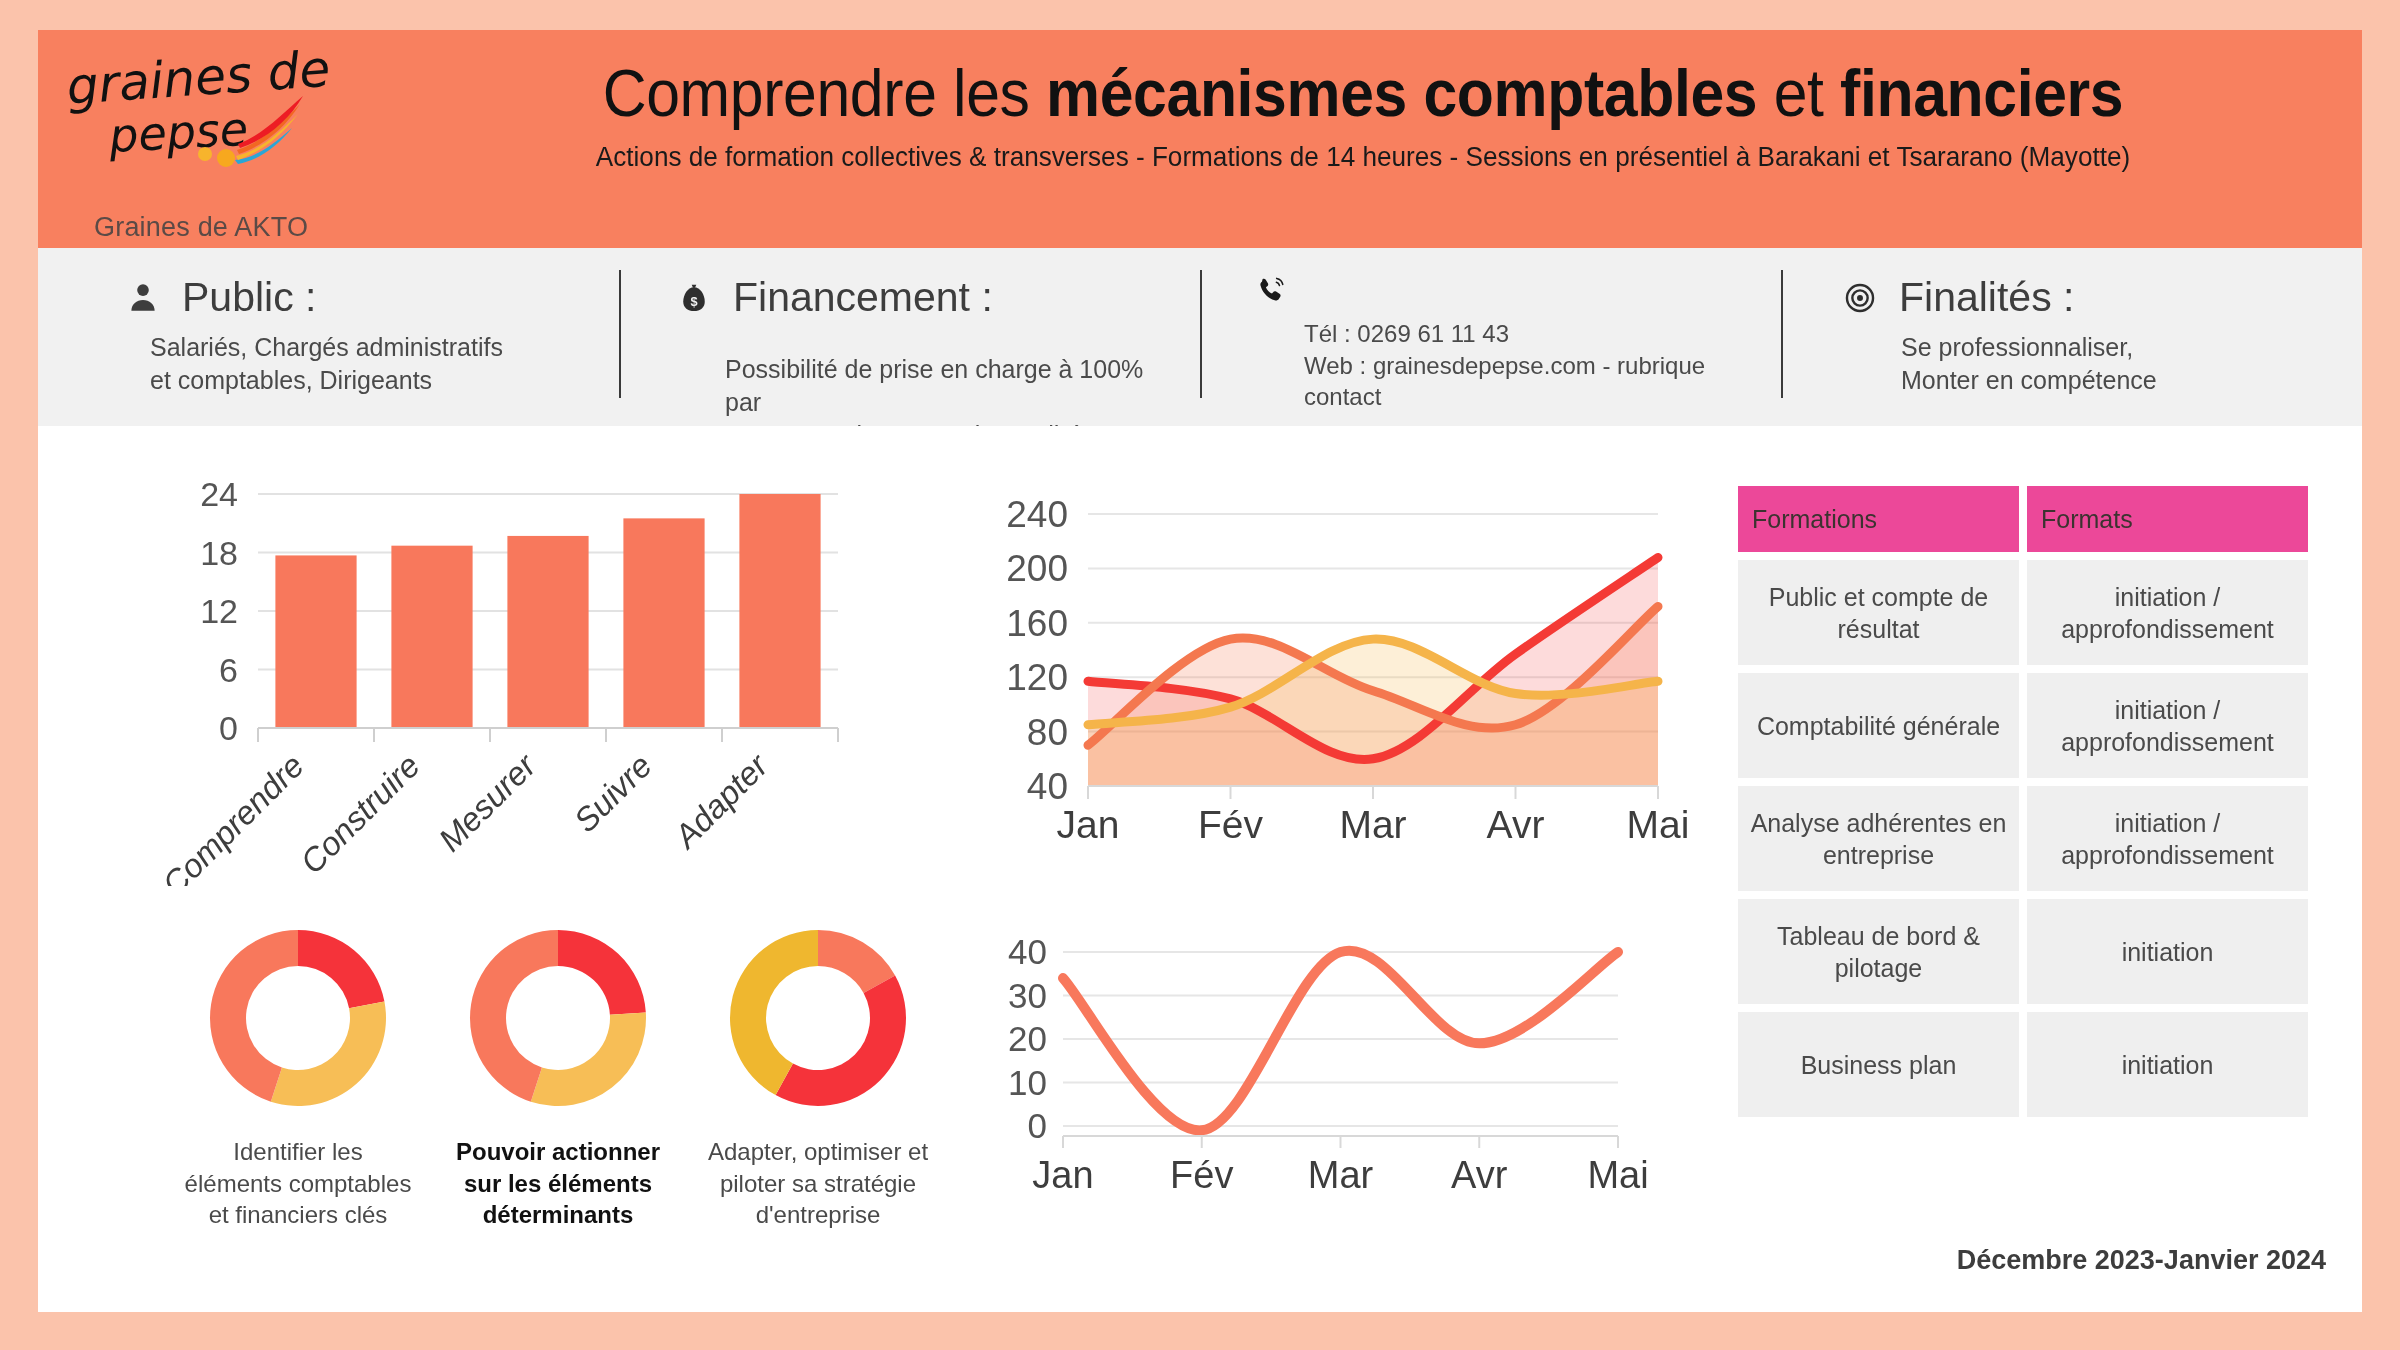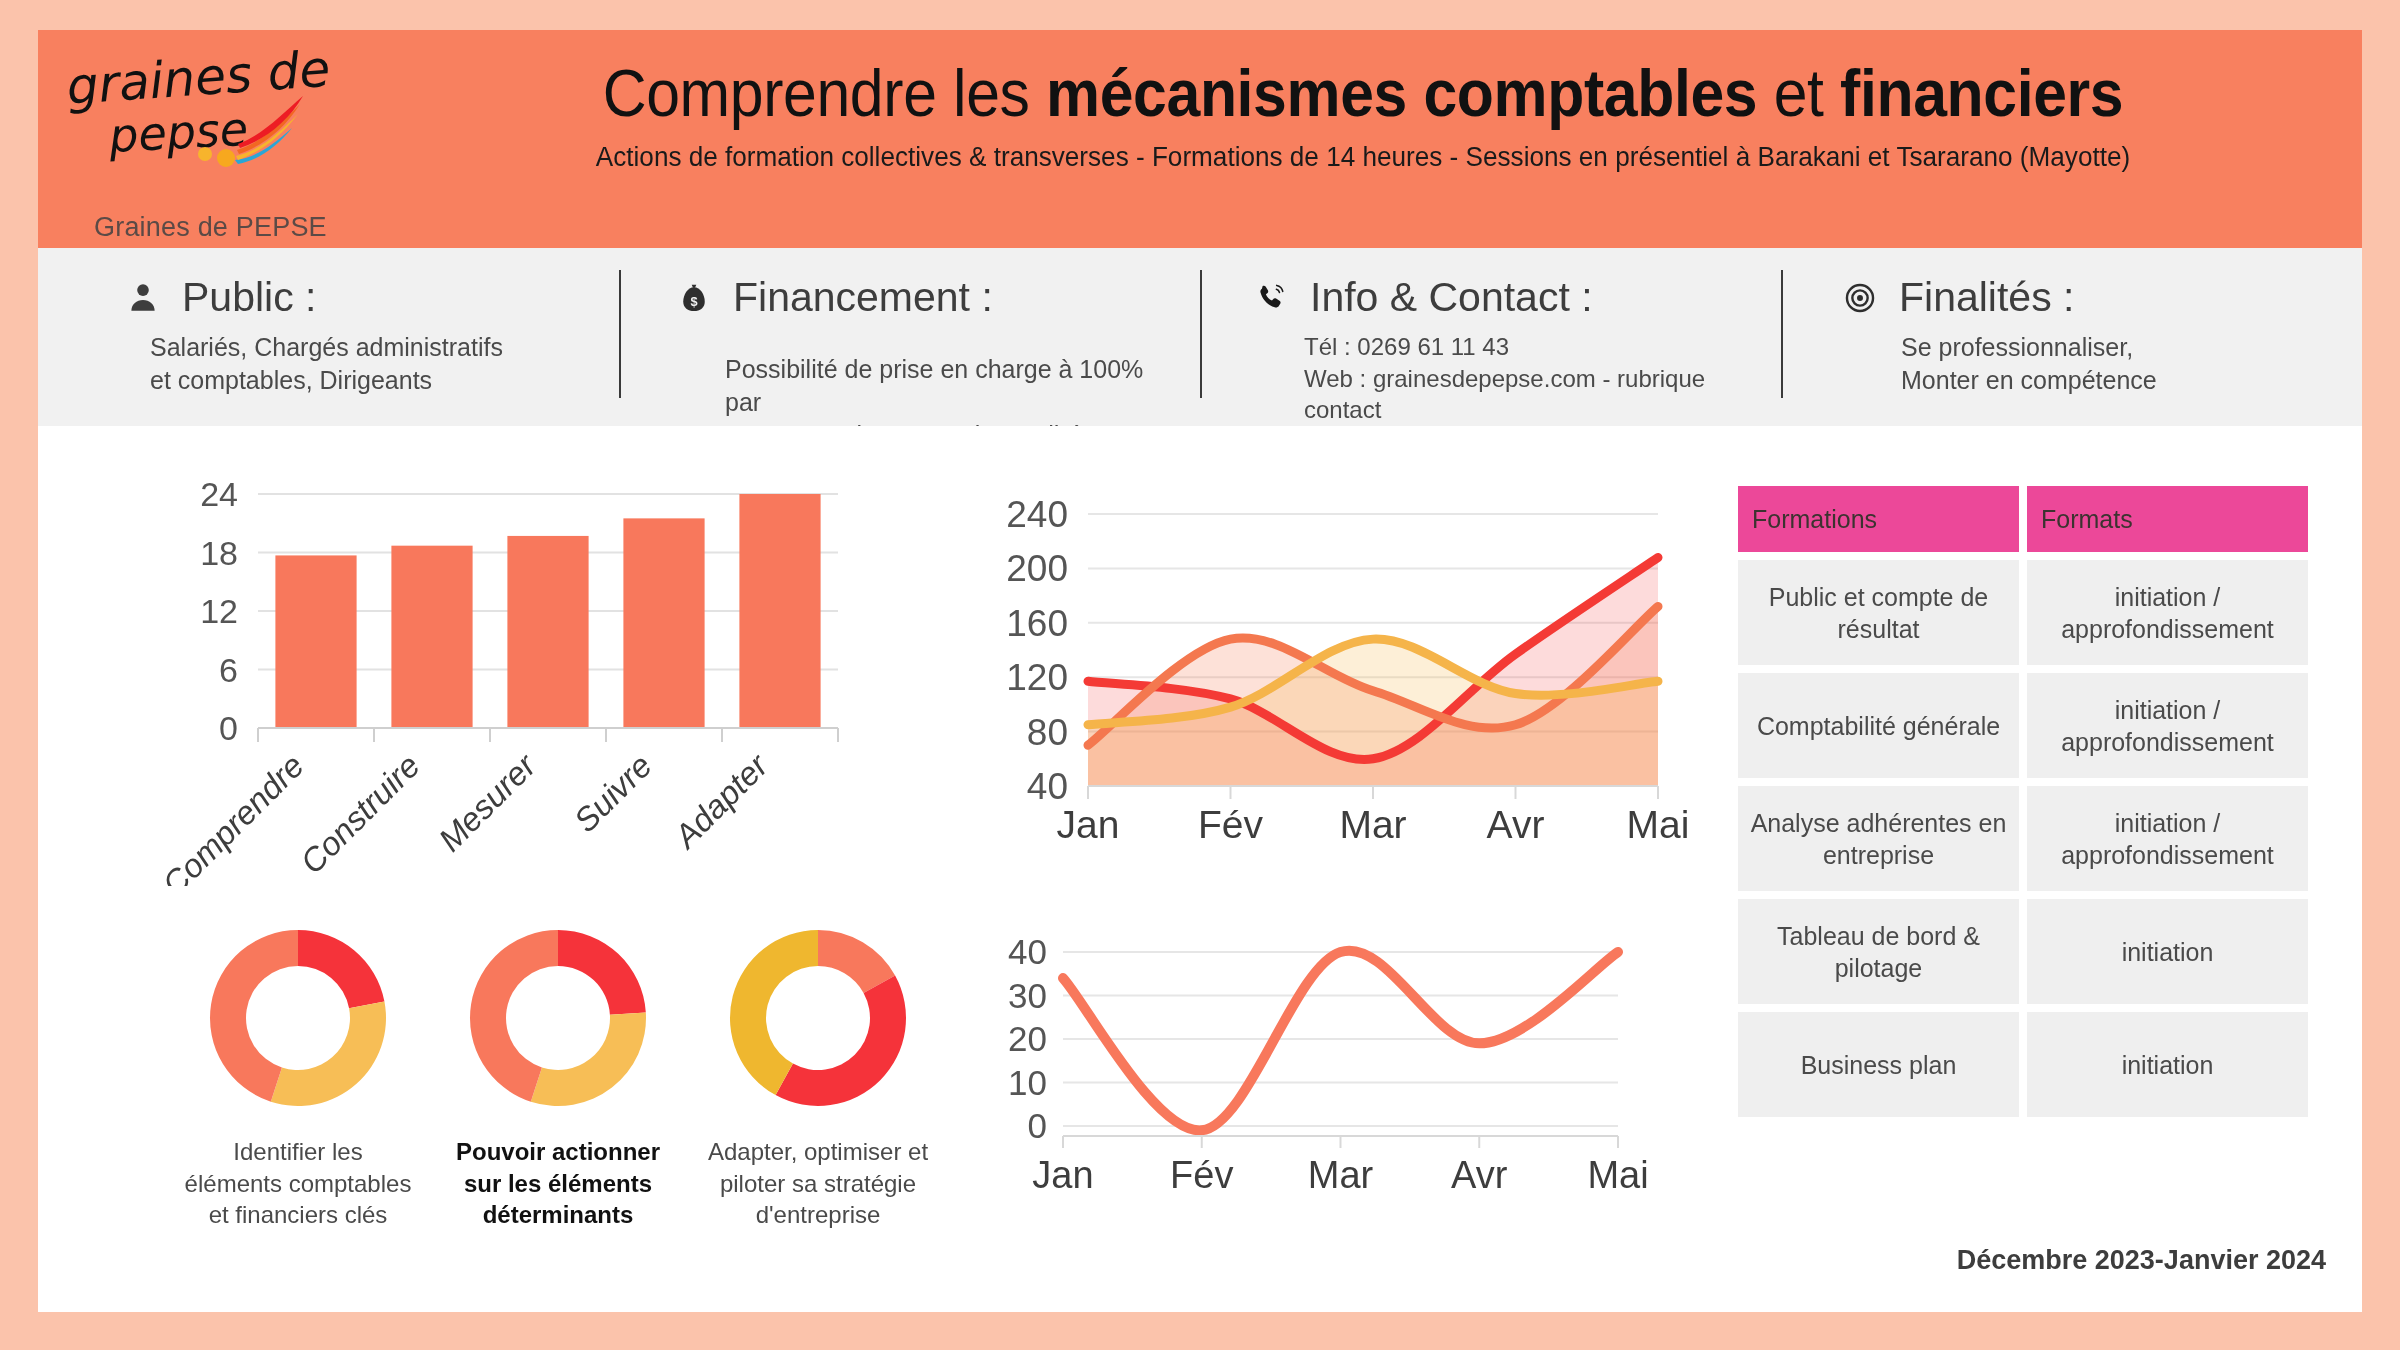--- a/index.html
+++ b/index.html
@@ -192,21 +192,21 @@
         <text x="8" y="56" font-family="'DejaVu Sans',sans-serif" font-size="50" fill="#111" transform="rotate(-4 8 56)" style="font-style:italic;">graines de</text>
         <text x="50" y="104" font-family="'DejaVu Sans',sans-serif" font-size="46" fill="#111" transform="rotate(-3 50 104)" style="font-style:italic;">pepse</text>
         <circle cx="145" cy="106" r="7" fill="#f7b42c"></circle>
         <circle cx="166" cy="110" r="9" fill="#f7a81e"></circle>
         <path d="M175 112 C 196 110 214 96 232 80 C 216 100 198 112 178 116 Z" fill="#2ba6d6"></path>
         <path d="M176 108 C 200 102 218 86 238 66 C 220 90 200 104 178 112 Z" fill="#f7b42c"></path>
         <path d="M177 102 C 202 94 220 76 240 56 C 224 82 202 98 179 106 Z" fill="#f26722"></path>
         <path d="M178 96 C 204 86 222 66 243 48 C 228 74 204 92 180 100 Z" fill="#ed1c24"></path>
       </svg>
     </div>
-    <div class="brand-sub">Graines de PEPSE</div>
+    <div class="brand-sub">Graines de AKTO</div>
 
     <div class="title-block">
       <div class="main-title"><span>Comprendre </span><span>les </span><b>mécanismes comptables </b><span>et </span><b>financiers</b></div>
       <div class="subtitle">Actions de formation collectives &amp; transverses - Formations de 14 heures -  Sessions en présentiel à Barakani et Tsararano (Mayotte)</div>
     </div>
   </div>
 
   <div class="infobar">
 
     <div class="infocell c1">
@@ -238,21 +238,20 @@
       </div>
     </div>
 
     <div class="infocell c3">
       <div class="info-head">
         <svg class="info-icon" viewBox="0 0 24 24">
           <path d="M6.1 3.6c.8-.5 1.7-.3 2.2.5l1.5 2.4c.4.7.3 1.6-.4 2.1l-1 .8c.7 2 2.3 3.6 4.3 4.4l.8-1c.5-.7 1.4-.8 2.1-.4l2.4 1.5c.8.5 1 1.4.5 2.2l-1 1.5c-.6.9-1.8 1.3-2.9.9C10 17.4 6 13.1 4.6 8.1c-.3-1 .1-2.1 1-2.7z" fill="#1a1a1a"></path>
           <path d="M16 3.1c2.2.4 3.9 2.1 4.3 4.3" fill="none" stroke="#1a1a1a" stroke-width="1.1" stroke-linecap="round"></path>
           <path d="M15.8 5.9c1.1.3 1.9 1.1 2.2 2.2" fill="none" stroke="#1a1a1a" stroke-width="1.1" stroke-linecap="round"></path>
         </svg>
-        <div class="info-title">Info &amp; Contact :</div>
       </div>
       <div class="info-body">
         <div>Tél : 0269 61 11 43</div>
         <div>Web : grainesdepepse.com - rubrique contact</div>
       </div>
     </div>
 
     <div class="infocell c4">
       <div class="info-head">
         <svg class="info-icon" viewBox="0 0 24 24">

